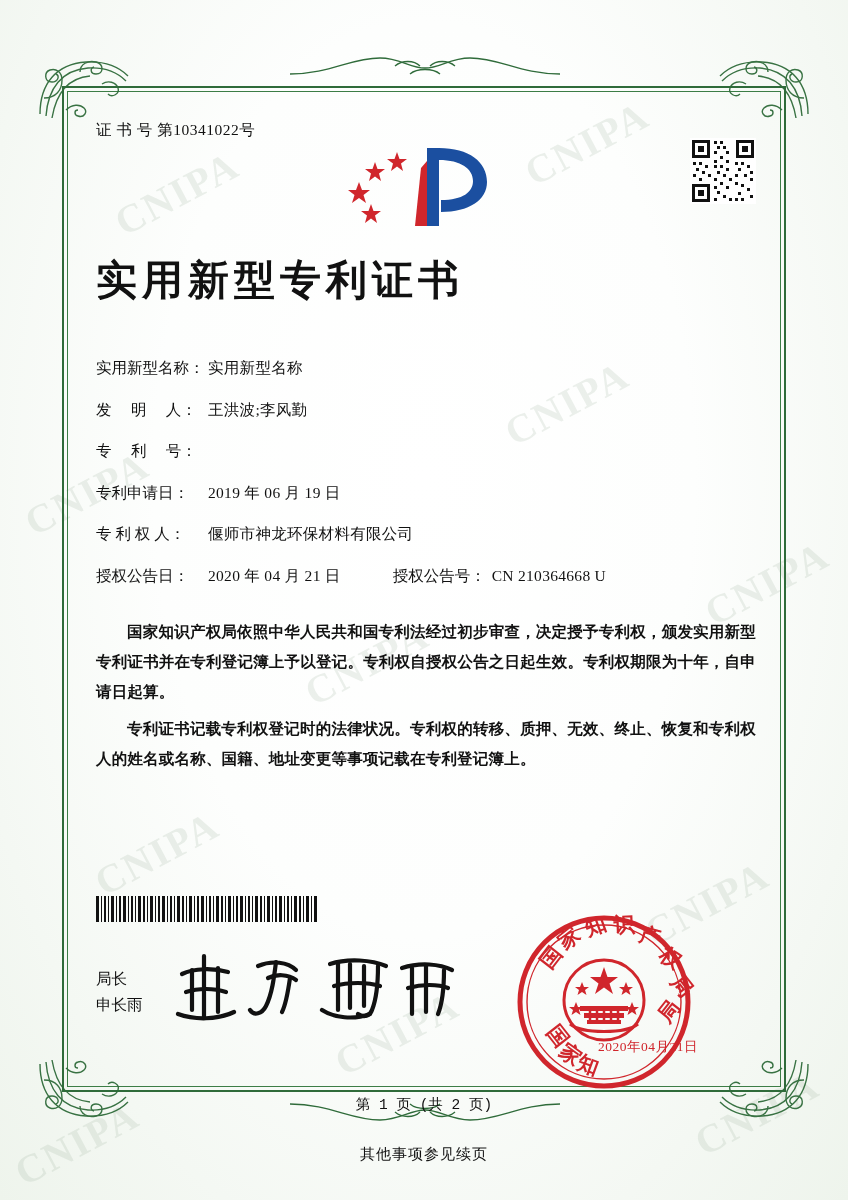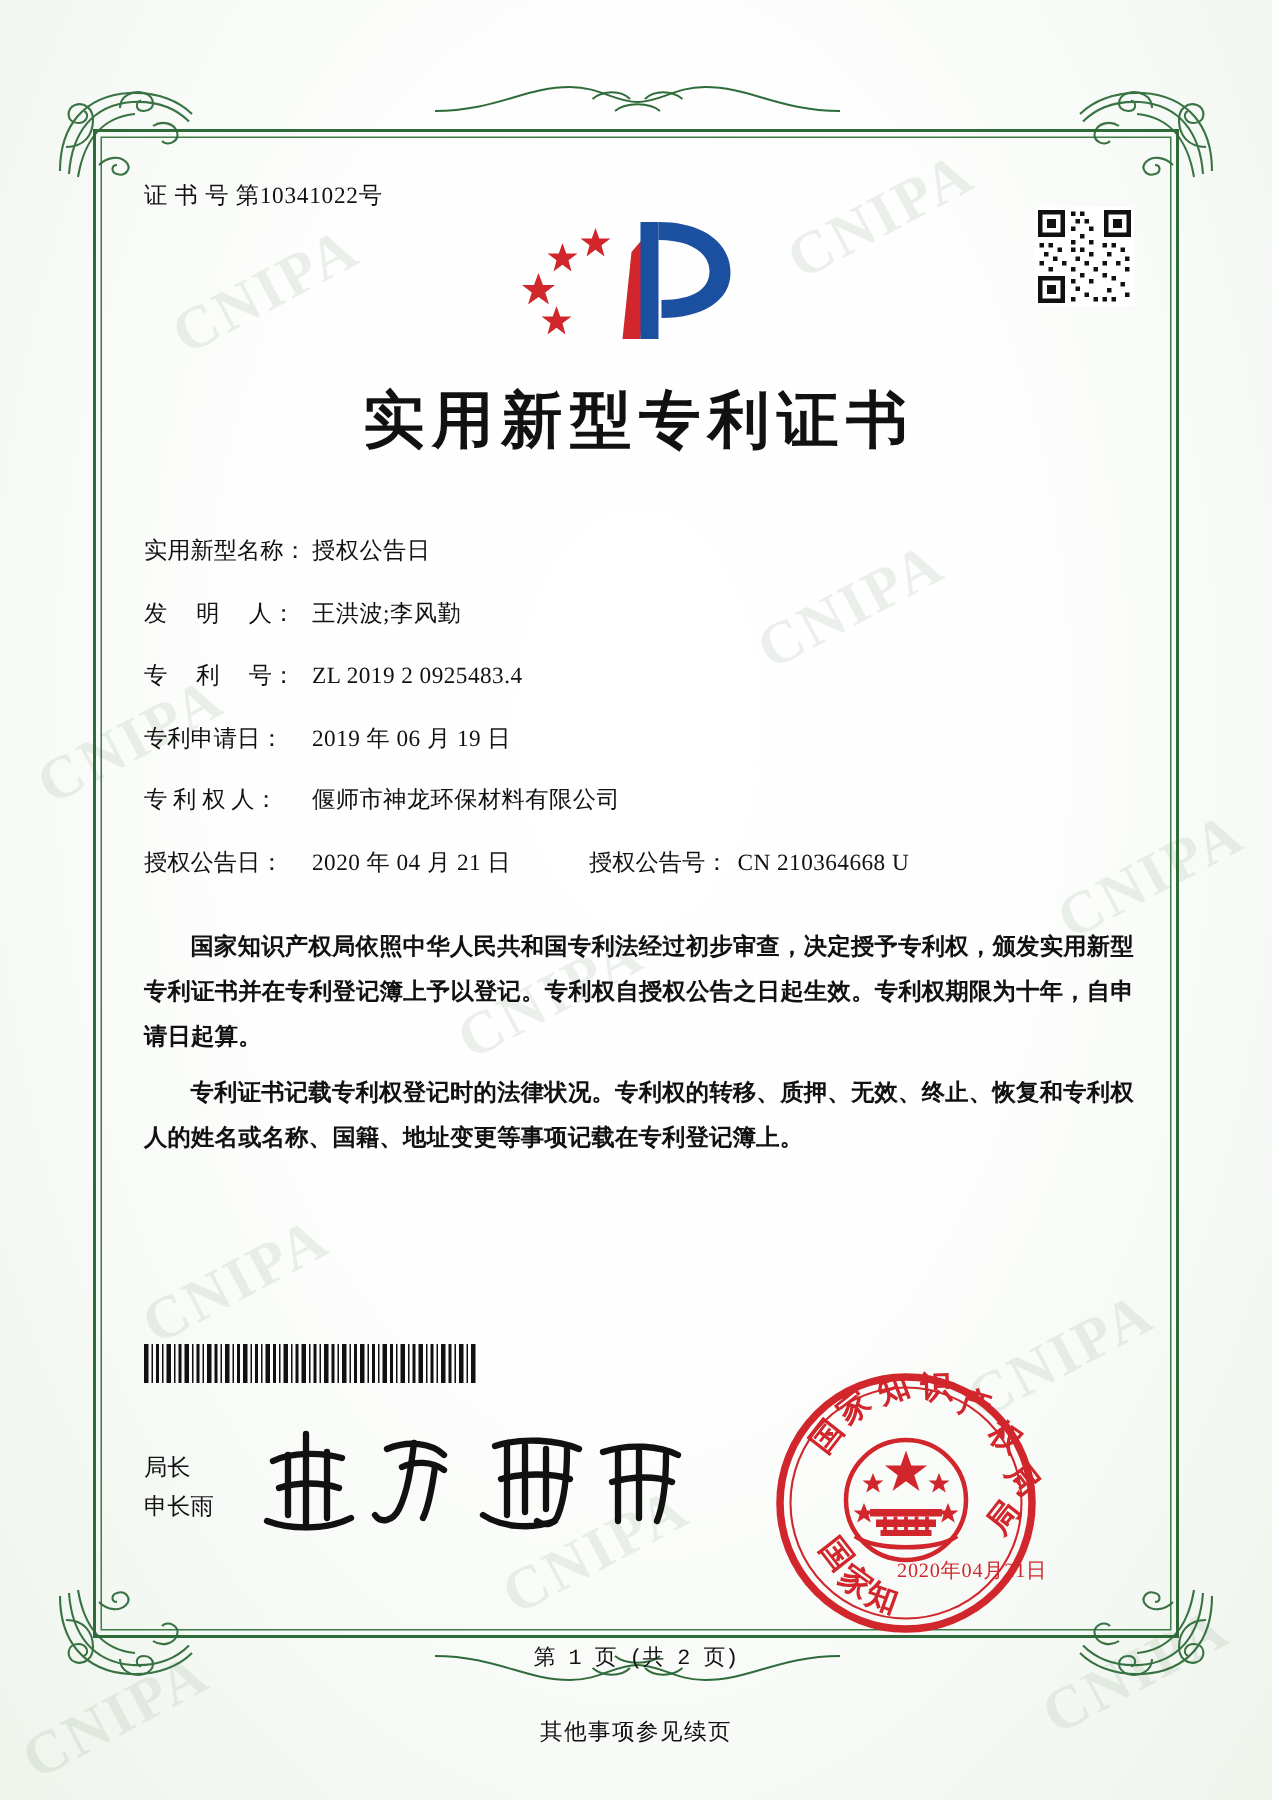--- a/index.html
+++ b/index.html
@@ -107,21 +107,20 @@
     position: absolute;
     right: 0;
     top: 18px;
     width: 66px;
     height: 66px;
   }
   .qr svg { display:block; }
 
   .title {
     margin-top: 112px;
-    text-align: center;
     font-family: "Liberation Serif", serif;
     font-weight: bold;
     font-size: 41px;
     letter-spacing: 5px;
     color: #111;
   }
 
   .fields {
     margin-top: 52px;
     font-size: 15.5px;
@@ -410,31 +409,30 @@
         </g>
       </svg>
     </div>
 
     <div class="title">实用新型专利证书</div>
 
     <div class="fields">
 
       <div class="field-row">
         <div class="field-label">实用新型名称：</div>
-        <div class="field-value">授权公告日</div>
+        <div class="field-value">实用新型名称</div>
       </div>
 
       <div class="field-row">
         <div class="field-label">发　 明　 人：</div>
         <div class="field-value">王洪波;李风勤</div>
       </div>
 
       <div class="field-row">
         <div class="field-label">专　 利　 号：</div>
-        <div class="field-value">ZL 2019 2 0925483.4</div>
       </div>
 
       <div class="field-row">
         <div class="field-label">专利申请日：</div>
         <div class="field-value">2019 年 06 月 19 日</div>
       </div>
 
       <div class="field-row">
         <div class="field-label">专 利 权 人：</div>
         <div class="field-value">偃师市神龙环保材料有限公司</div>

